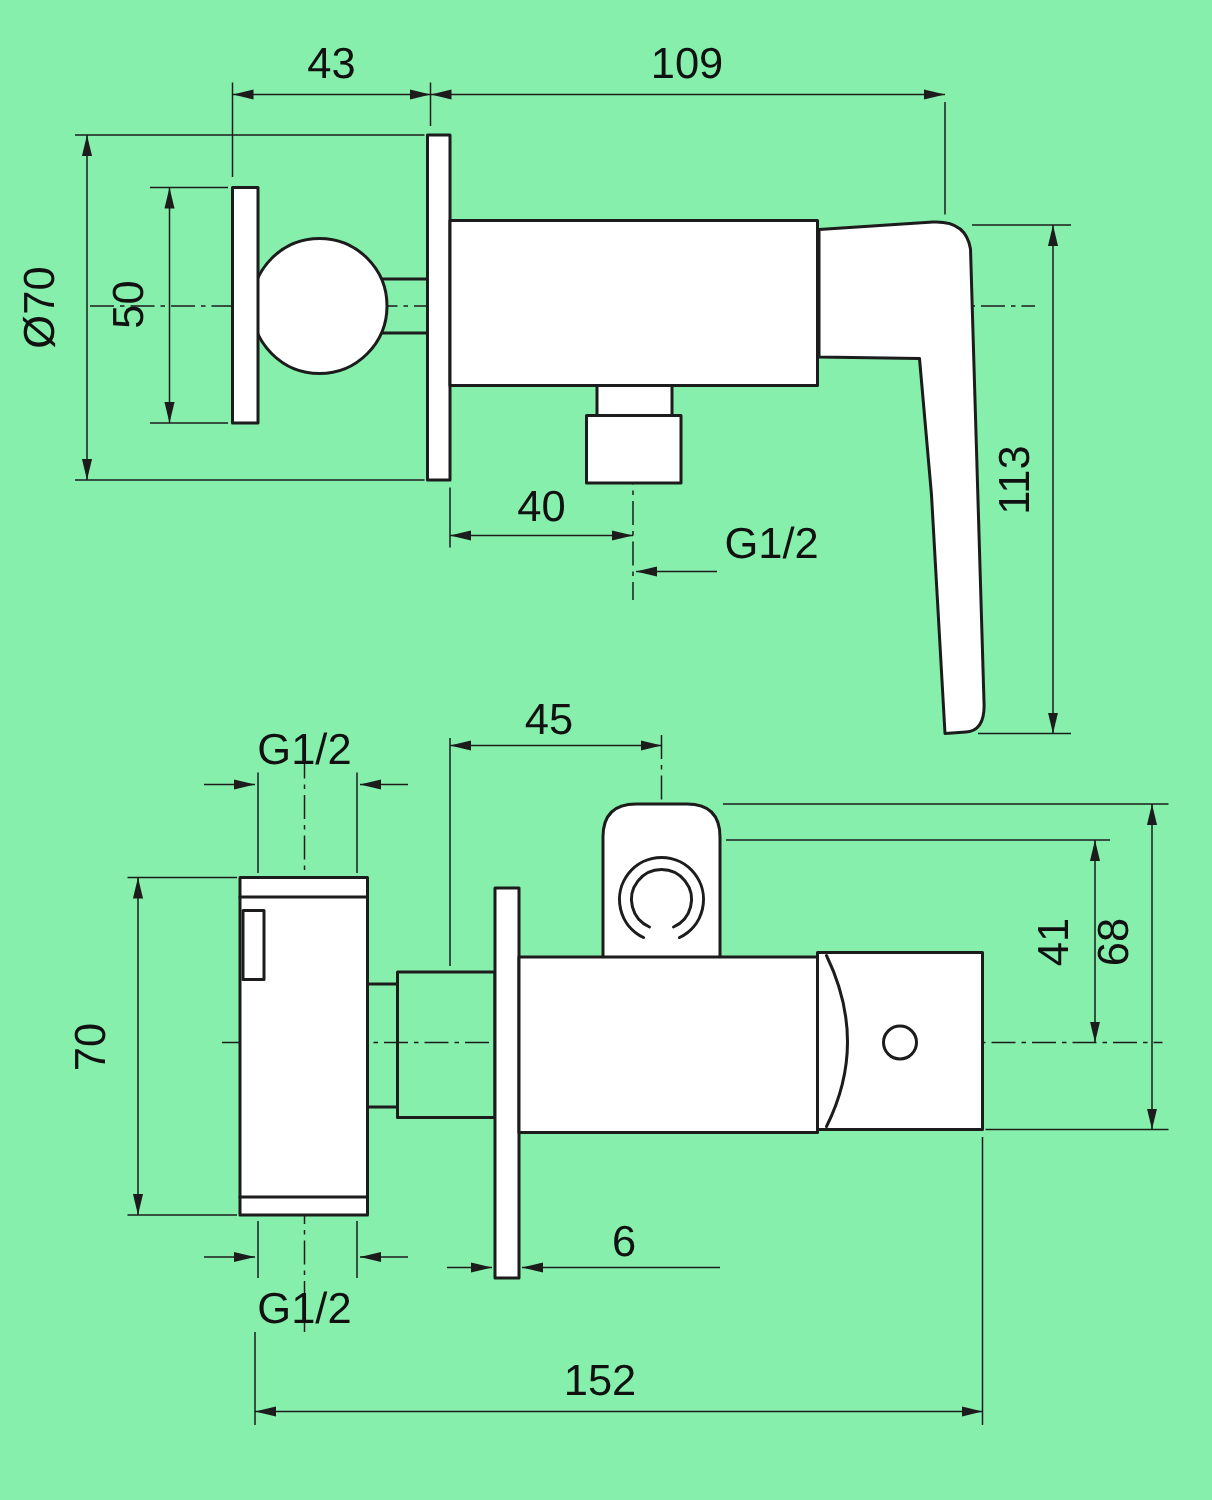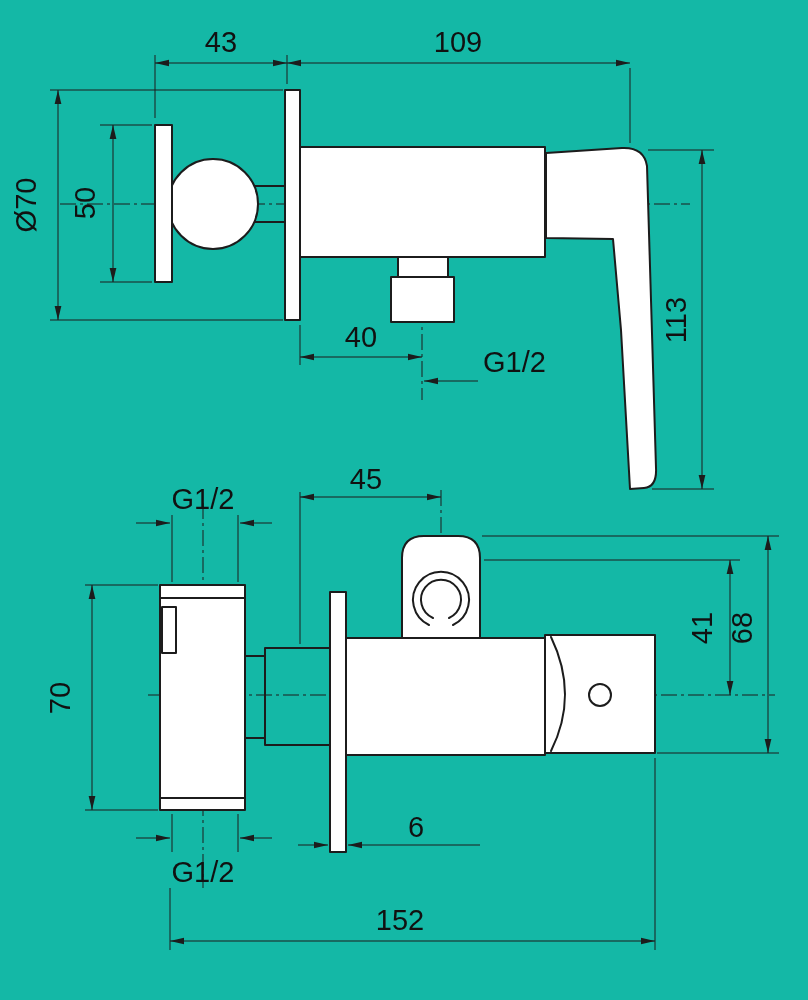--- a/index.html
+++ b/index.html
@@ -1,16 +1,16 @@
 <!DOCTYPE html>
 <html><head>
 <meta charset="utf-8">
 <style>
   html,body{margin:0;padding:0;background:#ffffff;}
-  .page{width:808px;height:1000px;background:#14b8a6;position:relative;overflow:hidden;}
+  .page{width:808px;height:1000px;background:#86efac;position:relative;overflow:hidden;}
   .obj{stroke:#1c1c1c;stroke-width:2;fill:none;stroke-linejoin:round;stroke-linecap:round;}
   .objf{fill:#ffffff;}
   .cl{stroke:#1c1c1c;stroke-width:1;fill:none;stroke-dasharray:16 4 3 4;}
   .dim{stroke:#1c1c1c;stroke-width:1;fill:none;}
   .lbl{font-family:"Liberation Sans",sans-serif;font-size:29px;fill:#111111;}
   .mid{text-anchor:middle;}
 </style>
 </head>
 <body>
 

